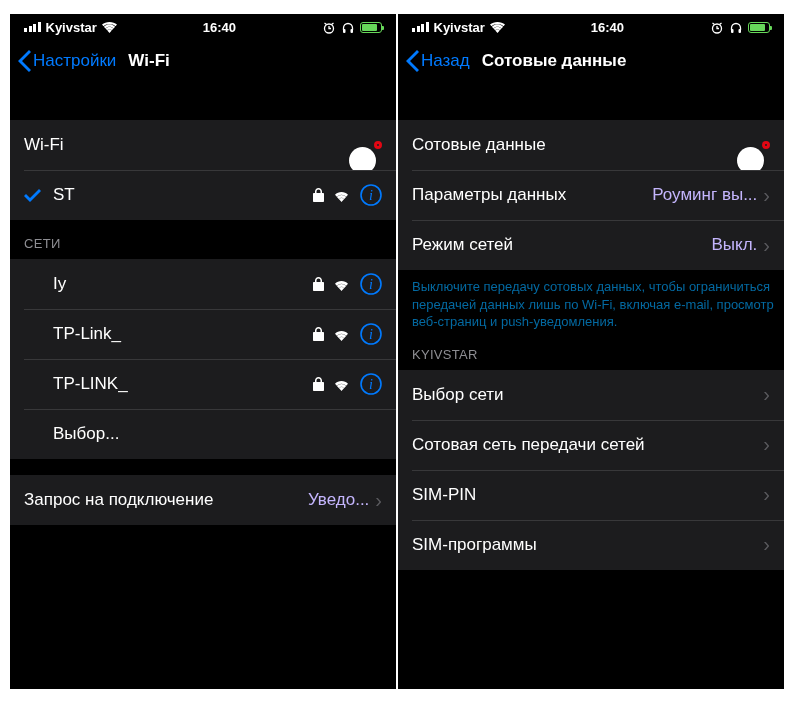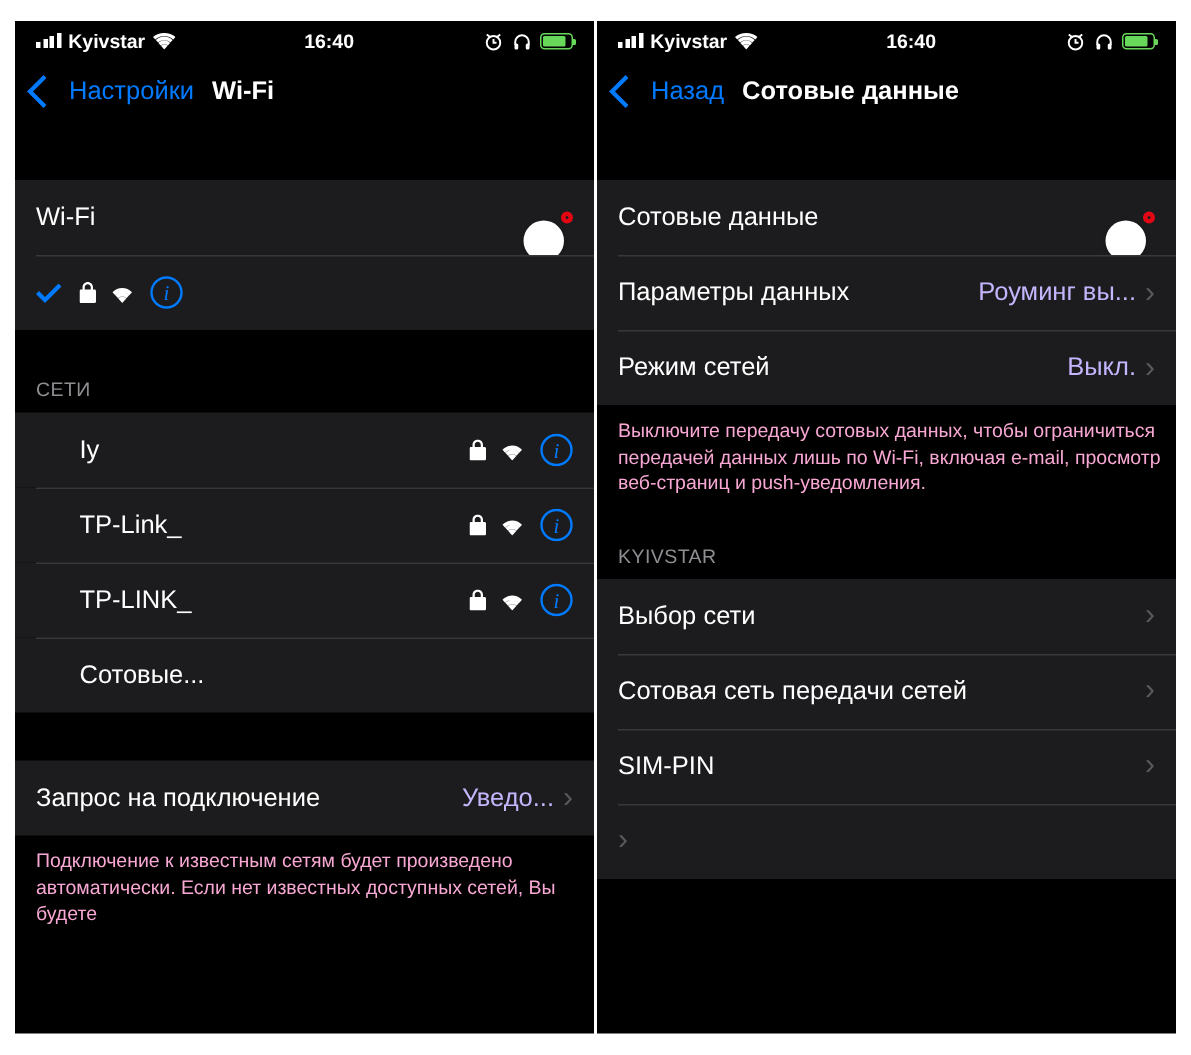--- a/index.html
+++ b/index.html
@@ -17,27 +17,27 @@
     .status-left, .status-right { display: flex; align-items: center; gap: 5px; }
     .signal-bars { display: inline-flex; gap: 1.5px; align-items: flex-end; }
     .bar { width: 3px; background: #fff; }
     .b1 { height: 4px; } .b2 { height: 6px; } .b3 { height: 8px; } .b4 { height: 10px; }
     .wifi-icon { display: inline-flex; }
     .battery { width: 22px; height: 11px; border: 1px solid #67d85a; border-radius: 3px; position: relative; }
     .battery::after { content: ""; position: absolute; right: -3px; top: 3px; width: 2px; height: 4px; background: #67d85a; border-radius: 0 1px 1px 0; }
     .battery-fill { position: absolute; left: 1px; top: 1px; bottom: 1px; width: 75%; background: #67d85a; border-radius: 1px; }
     
     .nav-bar { height: 42px; display: flex; align-items: center; padding: 0 8px; color: #fff; }
-    .back-link { display: flex; align-items: center; color: #007aff; font-size: 17px; gap: 15px; }
+    .back-link { display: flex; align-items: center; color: #007aff; font-size: 17px; gap: 2px; }
     .nav-title { font-size: 17px; font-weight: 600; margin-left: 12px; }
     
-    .section { margin-top: 32px; }
+    .section { margin-top: 16px; }
     .section.first { margin-top: 38px; }
     .section-header { color: #8e8e93; font-size: 13px; padding: 0 14px 8px 14px; text-transform: uppercase; letter-spacing: 0.3px; }
-    .section-footer { color: #f9a8d4; font-size: 13px; padding: 8px 0 0 14px; line-height: 1.35; }
+    .section-footer { color: #0369a1; font-size: 13px; padding: 8px 0 0 14px; line-height: 1.35; }
     
     .row { background: #1c1c1e; height: 50px; display: flex; align-items: center; padding: 0 14px; color: #fff; font-size: 17px; position: relative; }
     .row + .row::before { content: ""; position: absolute; left: 14px; right: 0; top: 0; height: 0.5px; background: #38383a; }
     .row-label { flex: 1; }
     .row-value { color: #c4b5fd; margin-right: 6px; }
     .row-check { width: 17px; margin-right: 12px; color: #007aff; }
     .row-spacer { width: 29px; }
     
     .chevron-right { color: #5a5a5e; font-size: 20px; }
     
@@ -99,20 +99,21 @@
 
   <div class="section first">
     <div class="row">
       <span class="row-label">Wi-Fi</span>
       <span class="highlight"><span class="toggle"></span></span>
     </div>
     <div class="row">
       <svg class="row-check" width="17" height="13" viewBox="0 0 17 13">
           <path fill="#007aff" d="M6 13L0 7l2-2 4 4L15 0l2 2z"></path>
         </svg>
+      <span class="row-label"><span>S</span><span class="blur">        </span><span>T</span></span>
       <svg class="lock-icon" width="11" height="14" viewBox="0 0 11 14">
           <path fill="#fff" d="M5.5 0C3.6 0 2 1.6 2 3.5V5H1c-.6 0-1 .4-1 1v7c0 .6.4 1 1 1h9c.6 0 1-.4 1-1V6c0-.6-.4-1-1-1H9V3.5C9 1.6 7.4 0 5.5 0zm0 1.5c1.1 0 2 .9 2 2V5h-4V3.5c0-1.1.9-2 2-2z"></path>
         </svg>
       <svg class="wifi-strength" width="17" height="13" viewBox="0 0 17 13">
           <path fill="#fff" d="M8.5 13L5.8 10c.7-.7 1.7-1.1 2.7-1.1s2 .4 2.7 1.1L8.5 13zM3.9 7.9C5.2 6.6 6.8 5.9 8.5 5.9s3.3.7 4.6 2l-1.8 2c-.8-.8-1.8-1.2-2.8-1.2s-2 .4-2.8 1.2l-1.8-2zM2 5.8C3.7 4 6 3 8.5 3s4.8 1 6.5 2.8l-1.8 2c-1.3-1.3-2.9-2-4.7-2s-3.4.7-4.7 2L2 5.8z"></path>
         </svg>
       <svg class="info-icon" width="22" height="22" viewBox="0 0 22 22">
           <circle cx="11" cy="11" r="10" fill="none" stroke="#007aff" stroke-width="1.6"></circle>
           <text x="11" y="16" text-anchor="middle" fill="#007aff" font-size="14" font-family="Georgia" font-style="italic">i</text>
         </svg>
@@ -158,31 +159,30 @@
       <svg class="wifi-strength" width="17" height="13" viewBox="0 0 17 13">
           <path fill="#fff" d="M8.5 13L5.8 10c.7-.7 1.7-1.1 2.7-1.1s2 .4 2.7 1.1L8.5 13zM3.9 7.9C5.2 6.6 6.8 5.9 8.5 5.9s3.3.7 4.6 2l-1.8 2c-.8-.8-1.8-1.2-2.8-1.2s-2 .4-2.8 1.2l-1.8-2zM2 5.8C3.7 4 6 3 8.5 3s4.8 1 6.5 2.8l-1.8 2c-1.3-1.3-2.9-2-4.7-2s-3.4.7-4.7 2L2 5.8z"></path>
         </svg>
       <svg class="info-icon" width="22" height="22" viewBox="0 0 22 22">
           <circle cx="11" cy="11" r="10" fill="none" stroke="#007aff" stroke-width="1.6"></circle>
           <text x="11" y="16" text-anchor="middle" fill="#007aff" font-size="14" font-family="Georgia" font-style="italic">i</text>
         </svg>
     </div>
     <div class="row">
       <span class="row-spacer"></span>
-      <span class="row-label">Сотовые...</span>
+      <span class="row-label">Выбор...</span>
     </div>
   </div>
 
   <div class="section">
     <div class="row">
       <span class="row-label">Запрос на подключение</span>
       <span class="row-value">Уведо...</span>
       <span class="chevron-right">›</span>
     </div>
-    <div class="section-footer">Подключение к известным сетям будет произведено автоматически. Если нет известных доступных сетей, Вы будете</div>
   </div>
 </div>
 
 <div class="phone">
   <div class="status-bar">
     <div class="status-left">
       <span class="signal-bars">
           <span class="bar b1"></span>
           <span class="bar b2"></span>
           <span class="bar b3"></span>
@@ -246,16 +246,17 @@
     </div>
     <div class="row">
       <span class="row-label">Сотовая сеть передачи сетей</span>
       <span class="chevron-right">›</span>
     </div>
     <div class="row">
       <span class="row-label">SIM-PIN</span>
       <span class="chevron-right">›</span>
     </div>
     <div class="row">
+      <span class="row-label">SIM-программы</span>
       <span class="chevron-right">›</span>
     </div>
   </div>
 </div>
 
 </body></html>

